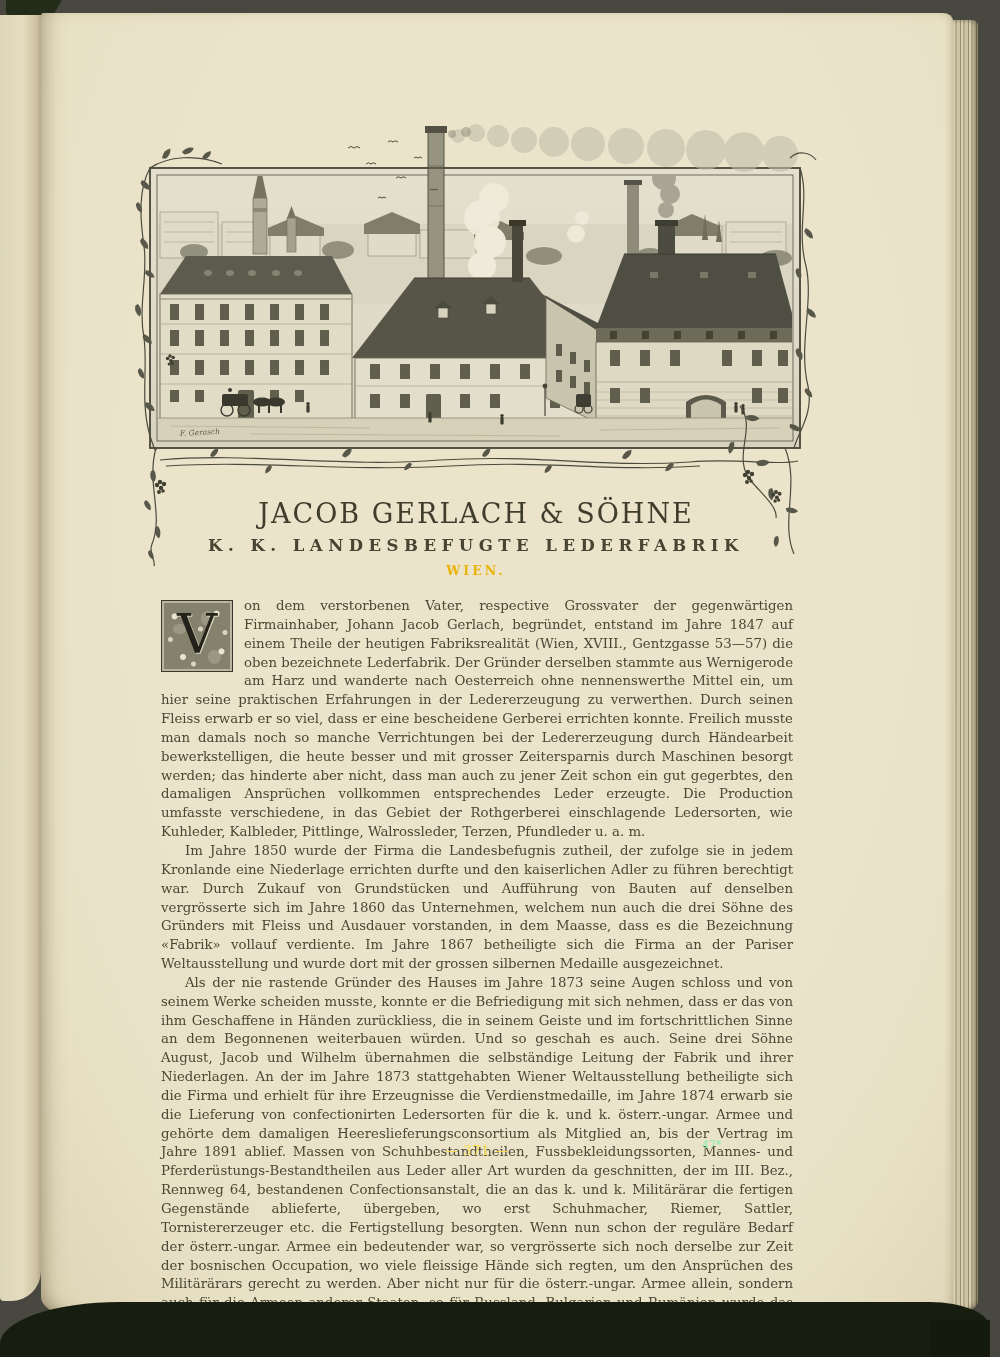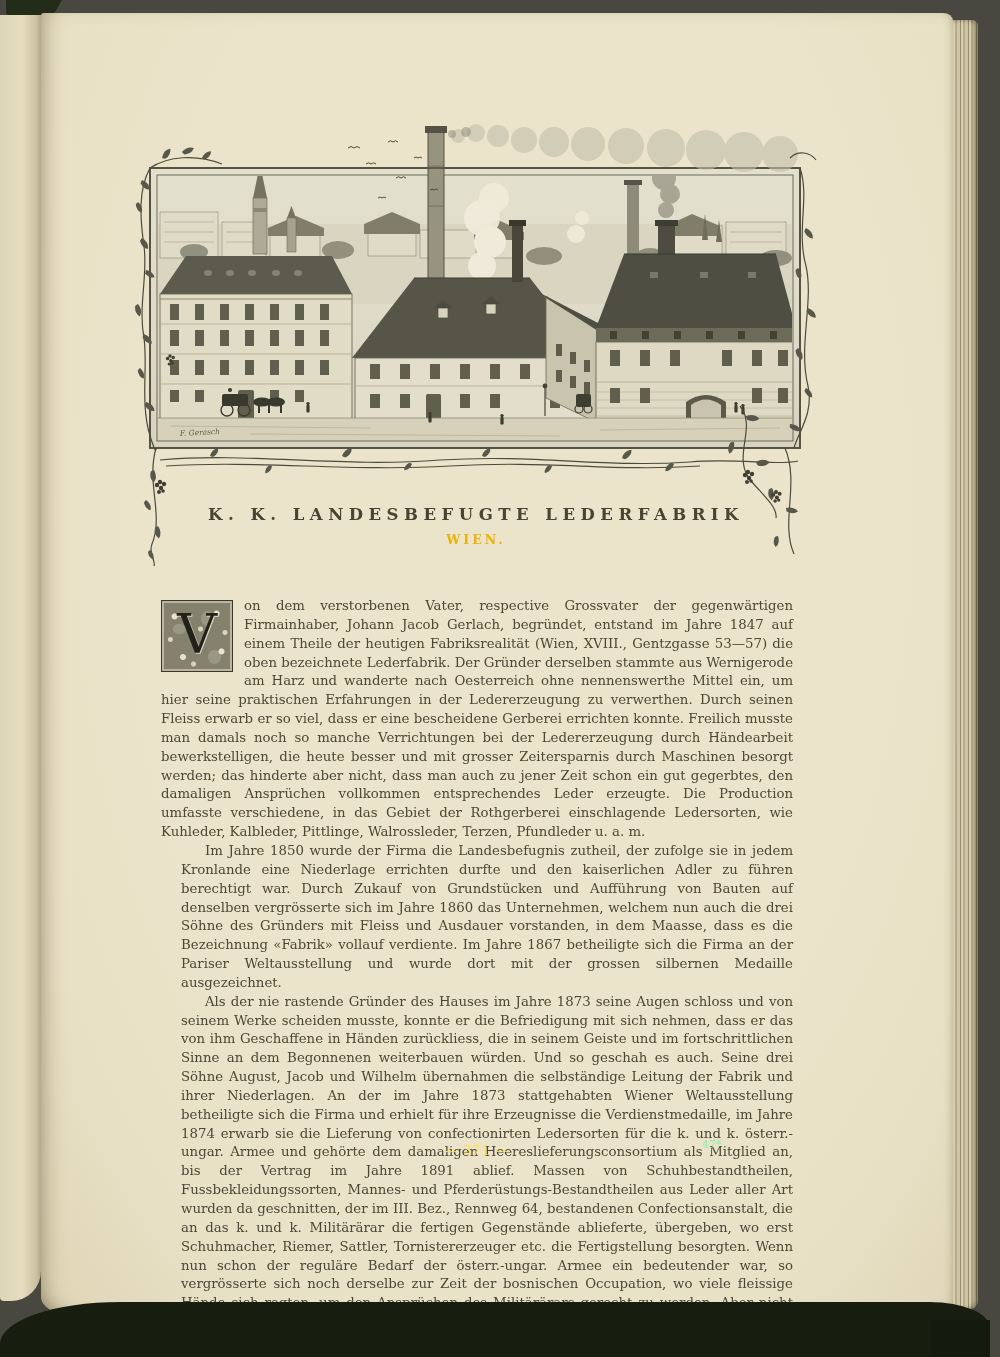--- a/index.html
+++ b/index.html
@@ -30,21 +30,21 @@
   .illustration{position:absolute;left:130px;top:106px;width:690px;height:462px;}
   
   .title-block{position:absolute;left:146px;top:498px;width:660px;text-align:center;color:#403d2e;}
   .title-main{font-size:27px;letter-spacing:2px;white-space:nowrap;}
   .title-sub{margin-top:7px;font-size:16.5px;letter-spacing:5.5px;white-space:nowrap;color:#474433;font-weight:bold;}
   .title-city{margin-top:8px;font-size:12.5px;letter-spacing:3px;color:#eab308;font-weight:bold;}
   
   .body-text{position:absolute;left:161px;top:597px;width:632px;font-size:13.3px;line-height:18.85px;
              text-align:justify;color:#4b4736;}
   .body-text p{margin:0;}
-  .body-text p.indent{text-indent:24px;margin-left:20px;}
+  .body-text p.indent{text-indent:24px;}
   .dropcap{float:left;width:72px;height:72px;margin:3px 11px 2px 0;position:relative;
            background:
              radial-gradient(circle at 18% 22%, #e7e3d0 0 2.5px, rgba(0,0,0,0) 3.5px),
              radial-gradient(circle at 78% 18%, #e7e3d0 0 2.5px, rgba(0,0,0,0) 3.5px),
              radial-gradient(circle at 30% 80%, #e7e3d0 0 2.5px, rgba(0,0,0,0) 3.5px),
              radial-gradient(circle at 85% 72%, #e7e3d0 0 2.5px, rgba(0,0,0,0) 3.5px),
              radial-gradient(circle at 55% 40%, #d8d4c0 0 2px, rgba(0,0,0,0) 3px),
              radial-gradient(circle at 12% 55%, #d8d4c0 0 2px, rgba(0,0,0,0) 3px),
              radial-gradient(circle at 90% 45%, #d8d4c0 0 2px, rgba(0,0,0,0) 3px),
              radial-gradient(circle at 45% 90%, #d8d4c0 0 2px, rgba(0,0,0,0) 3px),
@@ -416,20 +416,21 @@
       <use href="#gr" transform="translate(30,376)"></use>
         <use href="#gr" transform="translate(618,366)"></use>
       <use href="#gr" transform="translate(646,386) scale(0.9)"></use>
         <use href="#gr" transform="translate(40,250) scale(0.8)"></use>
     </g>
 
     <text x="50" y="330" font-size="7.5" font-style="italic" fill="#5f5e4e" transform="rotate(-3 50 330)">F. Gerasch</text>
   </svg>
 
   <div class="title-block">
+    <div class="title-main">JACOB GERLACH &amp; SÖHNE</div>
     <div class="title-sub">K. K. LANDESBEFUGTE LEDERFABRIK</div>
     <div class="title-city">WIEN.</div>
   </div>
 
   <div class="body-text">
     <p>
       <span class="dropcap">V</span><span>on dem verstorbenen Vater, respective Grossvater der gegenwärtigen Firmainhaber, Johann Jacob Gerlach, begründet, entstand im Jahre 1847 auf einem Theile der heutigen Fabriksrealität (Wien, XVIII., Gentzgasse 53—57) die oben bezeichnete Lederfabrik. Der Gründer derselben stammte aus Wernigerode am Harz und wanderte nach Oesterreich ohne nennenswerthe Mittel ein, um hier seine praktischen Erfahrungen in der Ledererzeugung zu verwerthen. Durch seinen Fleiss erwarb er so viel, dass er eine bescheidene Gerberei errichten konnte. Freilich musste man damals noch so manche Verrichtungen bei der Ledererzeugung durch Händearbeit bewerkstelligen, die heute besser und mit grosser Zeitersparnis durch Maschinen besorgt werden; das hinderte aber nicht, dass man auch zu jener Zeit schon ein gut gegerbtes, den damaligen Ansprüchen vollkommen entsprechendes Leder erzeugte. Die Production umfasste verschiedene, in das Gebiet der Rothgerberei einschlagende Ledersorten, wie Kuhleder, Kalbleder, Pittlinge, Walrossleder, Terzen, Pfundleder u. a. m.</span>
     </p>
     <p class="indent">Im Jahre 1850 wurde der Firma die Landesbefugnis zutheil, der zufolge sie in jedem Kronlande eine Niederlage errichten durfte und den kaiserlichen Adler zu führen berechtigt war. Durch Zukauf von Grundstücken und Aufführung von Bauten auf denselben vergrösserte sich im Jahre 1860 das Unternehmen, welchem nun auch die drei Söhne des Gründers mit Fleiss und Ausdauer vorstanden, in dem Maasse, dass es die Bezeichnung «Fabrik» vollauf verdiente. Im Jahre 1867 betheiligte sich die Firma an der Pariser Weltausstellung und wurde dort mit der grossen silbernen Medaille ausgezeichnet.</p>
     <p class="indent">Als der nie rastende Gründer des Hauses im Jahre 1873 seine Augen schloss und von seinem Werke scheiden musste, konnte er die Befriedigung mit sich nehmen, dass er das von ihm Geschaffene in Händen zurückliess, die in seinem Geiste und im fortschrittlichen Sinne an dem Begonnenen weiterbauen würden. Und so geschah es auch. Seine drei Söhne August, Jacob und Wilhelm übernahmen die selbständige Leitung der Fabrik und ihrer Niederlagen. An der im Jahre 1873 stattgehabten Wiener Weltausstellung betheiligte sich die Firma und erhielt für ihre Erzeugnisse die Verdienstmedaille, im Jahre 1874 erwarb sie die Lieferung von confectionirten Ledersorten für die k. und k. österr.-ungar. Armee und gehörte dem damaligen Heereslieferungsconsortium als Mitglied an, bis der Vertrag im Jahre 1891 ablief. Massen von Schuhbestandtheilen, Fussbekleidungssorten, Mannes- und Pferderüstungs-Bestandtheilen aus Leder aller Art wurden da geschnitten, der im III. Bez., Rennweg 64, bestandenen Confectionsanstalt, die an das k. und k. Militärärar die fertigen Gegenstände ablieferte, übergeben, wo erst Schuhmacher, Riemer, Sattler, Tornistererzeuger etc. die Fertigstellung besorgten. Wenn nun schon der reguläre Bedarf der österr.-ungar. Armee ein bedeutender war, so vergrösserte sich noch derselbe zur Zeit der bosnischen Occupation, wo viele fleissige Hände sich regten, um den Ansprüchen des Militärärars gerecht zu werden. Aber nicht nur für die österr.-ungar. Armee allein, sondern auch für die Armeen anderer Staaten, so für Russland, Bulgarien und Rumänien wurde das Lederlieferungsconsortium mit Aufträgen betraut, die stets zur vollen Zufriedenheit der Auftraggeber ausgeführt wurden.</p>

